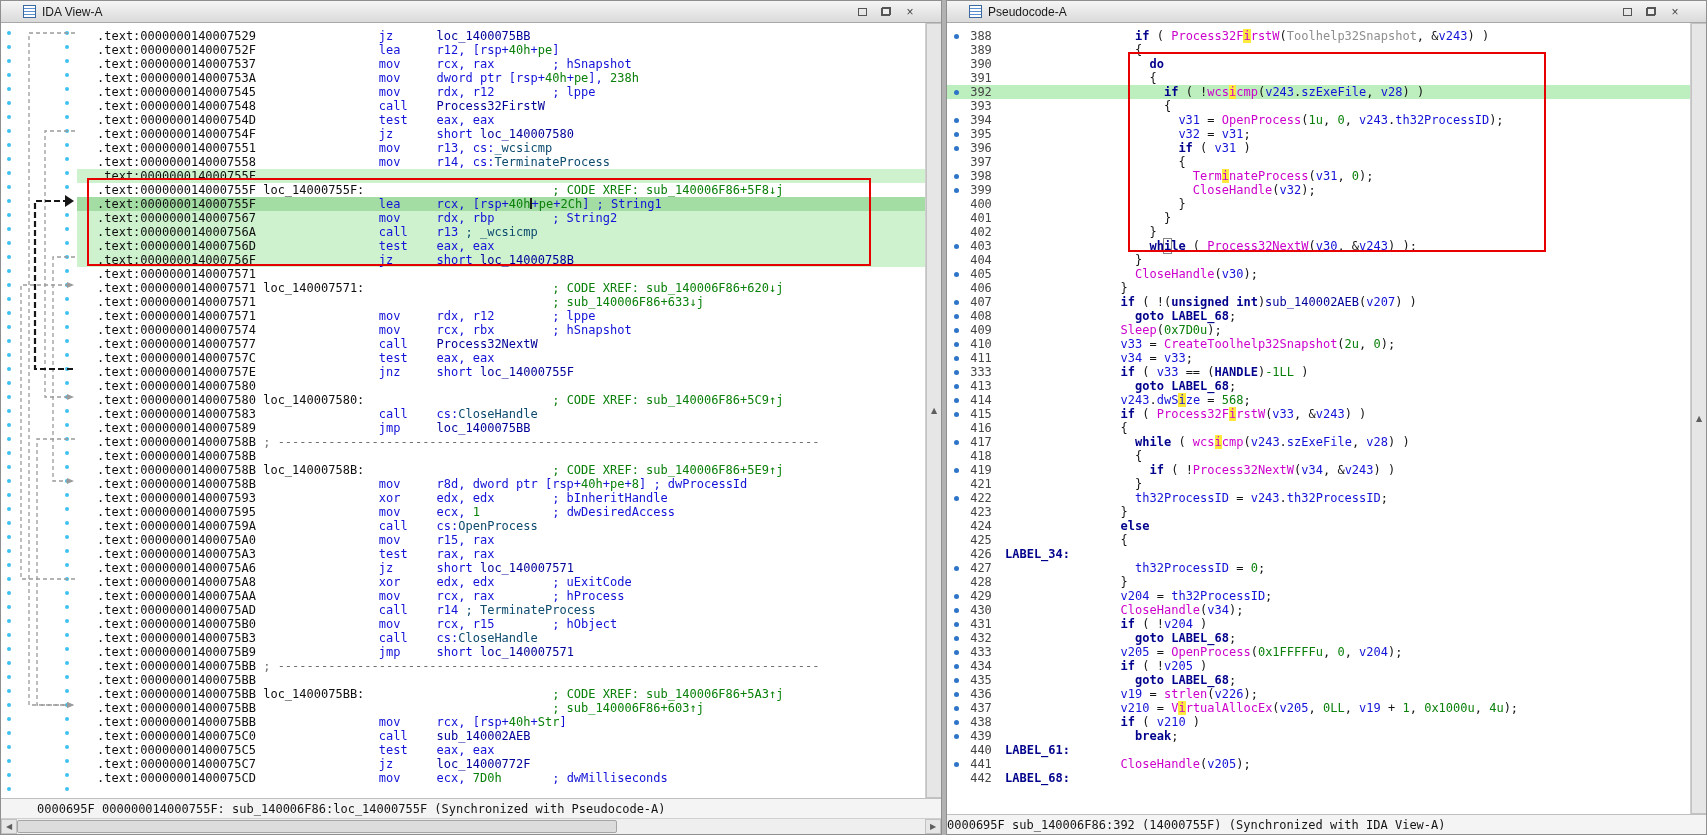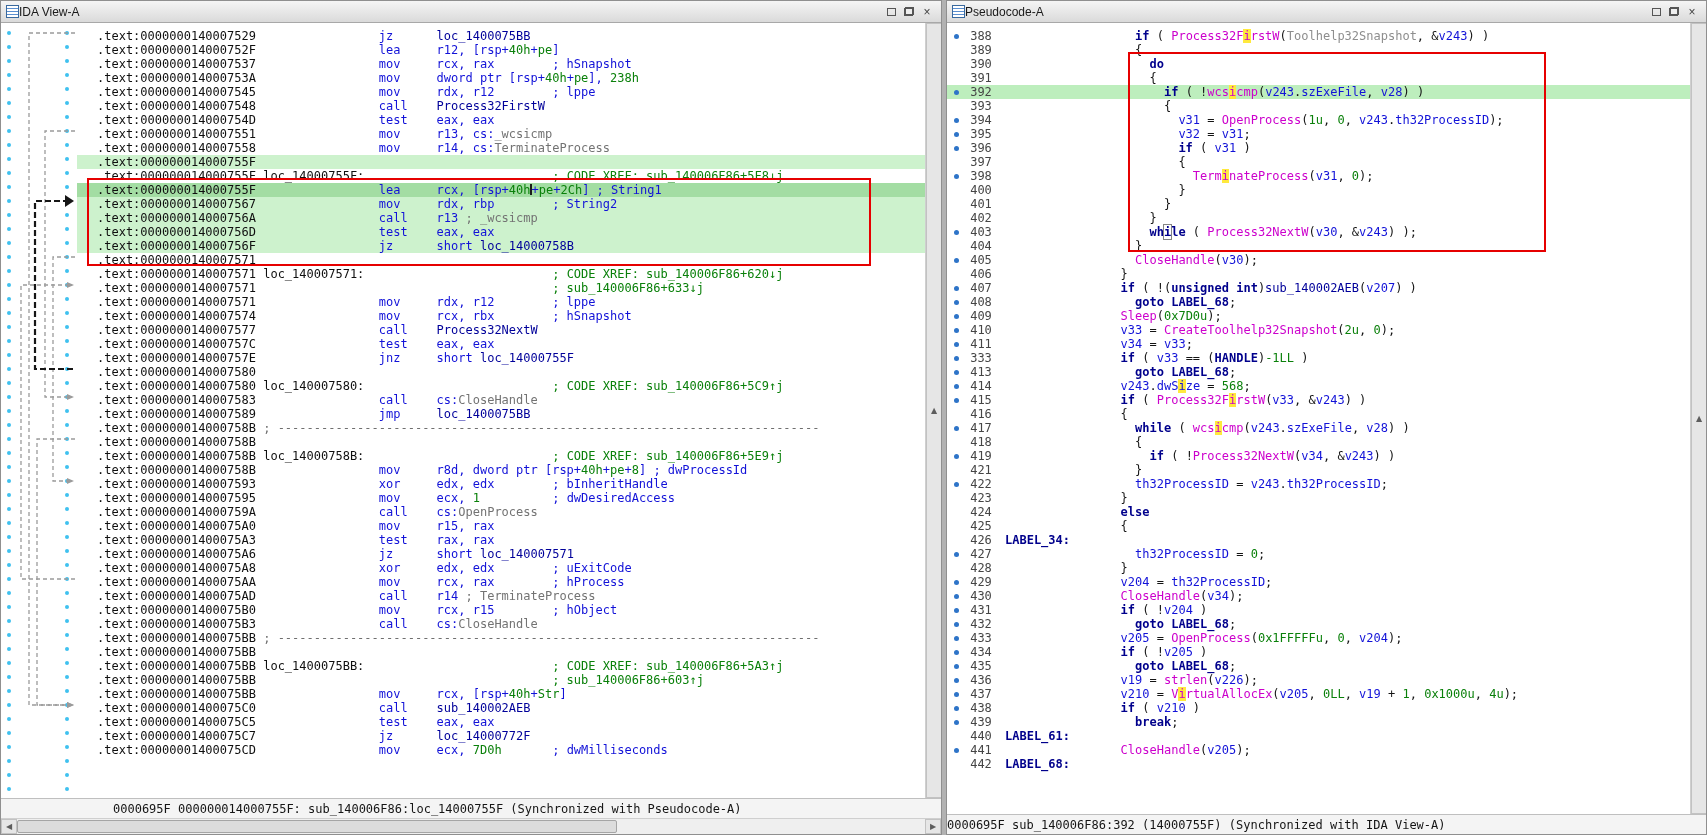--- a/index.html
+++ b/index.html
@@ -5,21 +5,21 @@
   *{margin:0;padding:0;box-sizing:border-box}
   html,body{width:1707px;height:835px;overflow:hidden;background:#bfbfbf;
     font-family:"DejaVu Sans Mono",monospace;font-size:12px;color:#111}
   .screen{display:flex;width:1707px;height:835px}
   .panel{background:#fff;border:1px solid #8f8f8f;display:flex;flex-direction:column;min-width:0}
   .panel.left{width:942px;flex:none}
   .panel.right{flex:1}
   .splitter{width:4px;background:#b2b2b2;flex:none}
   
   .titlebar{height:22px;flex:none;background:linear-gradient(#f5f5f5,#dadada);
-    border-bottom:1px solid #a8a8a8;display:flex;align-items:center;padding:0 5px;gap:0;
+    border-bottom:1px solid #a8a8a8;display:flex;align-items:center;padding:0 22px;gap:6px;
     font-family:"Liberation Sans",sans-serif;font-size:12px;color:#1a1a1a}
   .wicon{width:13px;height:13px;border:1px solid #39699e;flex:none;
     background:repeating-linear-gradient(to bottom,#ffffff 0 2px,#5b8fd0 2px 3px)}
   .wtitle{white-space:nowrap}
   .spacer{flex:1}
   .tbtn{width:18px;height:16px;display:flex;align-items:center;justify-content:center;
     color:#444;font-size:12px;cursor:default}
   .ico-max{width:9px;height:8px;border:1px solid #555;display:inline-block}
   .ico-float{position:relative;width:10px;height:9px;display:inline-block}
   .ico-float::before{content:"";position:absolute;left:0;bottom:0;width:7px;height:6px;border:1px solid #555;background:#eee}
@@ -36,40 +36,40 @@
   .prow{height:14px;display:flex;align-items:stretch;line-height:14px}
   .pdot{width:18px;flex:none;display:flex;align-items:center;justify-content:center}
   .pdot.on::after{content:"";width:5px;height:5px;border-radius:50%;background:#2e74c8}
   .pnum{width:32px;flex:none;text-align:center;color:#454545}
   .pcode{white-space:pre;padding-left:8px}
   
   .s-a{color:#0f0f0f}
   .s-i{color:#1212d8}
   .s-n{color:#00009a}
   .s-g{color:#0a800a}
-  .s-m{color:#737373}
+  .s-m{color:#0c4a6e}
   .s-c{color:#1212d8}
   .s-d{color:#6f6f6f}
   .s-l{color:#0f0f0f}
   .s-kw{color:#00008c;font-weight:bold}
   .s-var{color:#1212d8}
   .s-api{color:#cc00cc}
   .s-sub{color:#00009a}
   .s-num{color:#0a800a}
   .s-gry{color:#8e8e8e}
   .s-lbl{color:#00008c;font-weight:bold}
   .s-pun{color:#141414}
   .s-hl{background:#ffe93d}
   .s-box{outline:1px solid #848484}
   .s-caret{display:inline-block;width:0;border-left:2px solid #1c1c1c;height:11px;vertical-align:-1px;margin-left:-1px}
   .redbox{position:absolute;border:2px solid #e60000;pointer-events:none}
   
   .statusbar{height:20px;flex:none;background:#f4f4f4;border-top:1px solid #bfbfbf;
     display:flex;align-items:center;white-space:pre;color:#151515}
-  .statusbar.leftpad{padding-left:112px}
+  .statusbar.leftpad{padding-left:36px}
   .statusbar.rightpad{}
   .hscroll{height:16px;flex:none;background:#efefef;border-top:1px solid #cfcfcf;display:flex}
   .sbtn{width:16px;height:100%;flex:none;display:flex;align-items:center;justify-content:center;
     font-size:8px;color:#5d5d5d;background:#e6e6e6;border:1px solid #c2c2c2;font-family:"DejaVu Sans",sans-serif}
   .htrack{flex:1;position:relative}
   .hthumb{position:absolute;top:1px;bottom:1px;left:0;width:600px;background:#dcdcdc;border:1px solid #a5a5a5;border-radius:2px}
   .vscroll{width:16px;flex:none;background:#efefef;border-left:1px solid #cfcfcf;display:flex;flex-direction:column}
   .vtrack{flex:1;position:relative}
 </style>
 </head>
@@ -216,20 +216,21 @@
           <polygon points="64,172 73,178 64,184" fill="#161616"></polygon>
         </svg>
       <div class="listing" id="asm-listing">
           <div class="arow"><span class="s-a">.text:0000000140007529</span><span class="s-a">                 </span><span class="s-i">jz      </span><span class="s-n">loc_1400075BB</span></div>
           <div class="arow"><span class="s-a">.text:000000014000752F</span><span class="s-a">                 </span><span class="s-i">lea     </span><span class="s-i">r12, [rsp+</span><span class="s-g">40h</span><span class="s-i">+</span><span class="s-g">pe</span><span class="s-i">]</span></div>
           <div class="arow"><span class="s-a">.text:0000000140007537</span><span class="s-a">                 </span><span class="s-i">mov     </span><span class="s-i">rcx, rax</span><span class="s-a">        </span><span class="s-c">; hSnapshot</span></div>
           <div class="arow"><span class="s-a">.text:000000014000753A</span><span class="s-a">                 </span><span class="s-i">mov     </span><span class="s-i">dword ptr [rsp+</span><span class="s-g">40h</span><span class="s-i">+</span><span class="s-g">pe</span><span class="s-i">], </span><span class="s-g">238h</span></div>
           <div class="arow"><span class="s-a">.text:0000000140007545</span><span class="s-a">                 </span><span class="s-i">mov     </span><span class="s-i">rdx, r12</span><span class="s-a">        </span><span class="s-c">; lppe</span></div>
           <div class="arow"><span class="s-a">.text:0000000140007548</span><span class="s-a">                 </span><span class="s-i">call    </span><span class="s-n">Process32FirstW</span></div>
           <div class="arow"><span class="s-a">.text:000000014000754D</span><span class="s-a">                 </span><span class="s-i">test    </span><span class="s-i">eax, eax</span></div>
+          <div class="arow"><span class="s-a">.text:000000014000754F</span><span class="s-a">                 </span><span class="s-i">jz      </span><span class="s-i">short </span><span class="s-n">loc_140007580</span></div>
           <div class="arow"><span class="s-a">.text:0000000140007551</span><span class="s-a">                 </span><span class="s-i">mov     </span><span class="s-i">r13, cs:</span><span class="s-m">_wcsicmp</span></div>
           <div class="arow"><span class="s-a">.text:0000000140007558</span><span class="s-a">                 </span><span class="s-i">mov     </span><span class="s-i">r14, cs:</span><span class="s-m">TerminateProcess</span></div>
           <div class="arow bg-hl1"><span class="s-a">.text:000000014000755F</span></div>
           <div class="arow"><span class="s-a">.text:000000014000755F</span><span class="s-a"> </span><span class="s-l">loc_14000755F:</span><span class="s-a">                          </span><span class="s-g">; CODE XREF: sub_140006F86+5F8↓j</span></div>
           <div class="arow bg-hl2"><span class="s-a">.text:000000014000755F</span><span class="s-a">                 </span><span class="s-i">lea     </span><span class="s-i">rcx, [rsp+</span><span class="s-g">40h</span><span class="s-caret"></span><span class="s-i">+</span><span class="s-g">pe</span><span class="s-i">+</span><span class="s-g">2Ch</span><span class="s-i">]</span><span class="s-a"> </span><span class="s-c">; String1</span></div>
           <div class="arow bg-hl1"><span class="s-a">.text:0000000140007567</span><span class="s-a">                 </span><span class="s-i">mov     </span><span class="s-i">rdx, rbp</span><span class="s-a">        </span><span class="s-c">; String2</span></div>
           <div class="arow bg-hl1"><span class="s-a">.text:000000014000756A</span><span class="s-a">                 </span><span class="s-i">call    </span><span class="s-i">r13</span><span class="s-a"> </span><span class="s-m">; _wcsicmp</span></div>
           <div class="arow bg-hl1"><span class="s-a">.text:000000014000756D</span><span class="s-a">                 </span><span class="s-i">test    </span><span class="s-i">eax, eax</span></div>
           <div class="arow bg-hl1"><span class="s-a">.text:000000014000756F</span><span class="s-a">                 </span><span class="s-i">jz      </span><span class="s-i">short </span><span class="s-n">loc_14000758B</span></div>
           <div class="arow"><span class="s-a">.text:0000000140007571</span></div>
@@ -252,20 +253,21 @@
           <div class="arow"><span class="s-a">.text:0000000140007595</span><span class="s-a">                 </span><span class="s-i">mov     </span><span class="s-i">ecx, </span><span class="s-g">1</span><span class="s-a">          </span><span class="s-c">; dwDesiredAccess</span></div>
           <div class="arow"><span class="s-a">.text:000000014000759A</span><span class="s-a">                 </span><span class="s-i">call    </span><span class="s-i">cs:</span><span class="s-m">OpenProcess</span></div>
           <div class="arow"><span class="s-a">.text:00000001400075A0</span><span class="s-a">                 </span><span class="s-i">mov     </span><span class="s-i">r15, rax</span></div>
           <div class="arow"><span class="s-a">.text:00000001400075A3</span><span class="s-a">                 </span><span class="s-i">test    </span><span class="s-i">rax, rax</span></div>
           <div class="arow"><span class="s-a">.text:00000001400075A6</span><span class="s-a">                 </span><span class="s-i">jz      </span><span class="s-i">short </span><span class="s-n">loc_140007571</span></div>
           <div class="arow"><span class="s-a">.text:00000001400075A8</span><span class="s-a">                 </span><span class="s-i">xor     </span><span class="s-i">edx, edx</span><span class="s-a">        </span><span class="s-c">; uExitCode</span></div>
           <div class="arow"><span class="s-a">.text:00000001400075AA</span><span class="s-a">                 </span><span class="s-i">mov     </span><span class="s-i">rcx, rax</span><span class="s-a">        </span><span class="s-c">; hProcess</span></div>
           <div class="arow"><span class="s-a">.text:00000001400075AD</span><span class="s-a">                 </span><span class="s-i">call    </span><span class="s-i">r14</span><span class="s-a"> </span><span class="s-m">; TerminateProcess</span></div>
           <div class="arow"><span class="s-a">.text:00000001400075B0</span><span class="s-a">                 </span><span class="s-i">mov     </span><span class="s-i">rcx, r15</span><span class="s-a">        </span><span class="s-c">; hObject</span></div>
           <div class="arow"><span class="s-a">.text:00000001400075B3</span><span class="s-a">                 </span><span class="s-i">call    </span><span class="s-i">cs:</span><span class="s-m">CloseHandle</span></div>
+          <div class="arow"><span class="s-a">.text:00000001400075B9</span><span class="s-a">                 </span><span class="s-i">jmp     </span><span class="s-i">short </span><span class="s-n">loc_140007571</span></div>
           <div class="arow"><span class="s-a">.text:00000001400075BB</span><span class="s-a"> </span><span class="s-d">; ---------------------------------------------------------------------------</span></div>
           <div class="arow"><span class="s-a">.text:00000001400075BB</span></div>
           <div class="arow"><span class="s-a">.text:00000001400075BB</span><span class="s-a"> </span><span class="s-l">loc_1400075BB:</span><span class="s-a">                          </span><span class="s-g">; CODE XREF: sub_140006F86+5A3↑j</span></div>
           <div class="arow"><span class="s-a">.text:00000001400075BB</span><span class="s-a">                                         </span><span class="s-g">; sub_140006F86+603↑j</span></div>
           <div class="arow"><span class="s-a">.text:00000001400075BB</span><span class="s-a">                 </span><span class="s-i">mov     </span><span class="s-i">rcx, [rsp+</span><span class="s-g">40h</span><span class="s-i">+</span><span class="s-g">Str</span><span class="s-i">]</span></div>
           <div class="arow"><span class="s-a">.text:00000001400075C0</span><span class="s-a">                 </span><span class="s-i">call    </span><span class="s-n">sub_140002AEB</span></div>
           <div class="arow"><span class="s-a">.text:00000001400075C5</span><span class="s-a">                 </span><span class="s-i">test    </span><span class="s-i">eax, eax</span></div>
           <div class="arow"><span class="s-a">.text:00000001400075C7</span><span class="s-a">                 </span><span class="s-i">jz      </span><span class="s-n">loc_14000772F</span></div>
           <div class="arow"><span class="s-a">.text:00000001400075CD</span><span class="s-a">                 </span><span class="s-i">mov     </span><span class="s-i">ecx, </span><span class="s-g">7D0h</span><span class="s-a">       </span><span class="s-c">; dwMilliseconds</span></div>
           <div class="redbox" style="top: 155px; height: 88px; left: 10px; width: 784px;"></div>
@@ -354,20 +356,25 @@
             <span class="pdot"></span>
             <span class="pnum">397</span>
             <span class="pcode"><span class="s-pun">                        </span><span class="s-pun">{</span></span>
           </div>
           <div class="prow">
             <span class="pdot on"></span>
             <span class="pnum">398</span>
             <span class="pcode"><span class="s-pun">                          </span><span class="s-api">Term</span><span class="s-api s-hl">i</span><span class="s-api">nateProcess</span><span class="s-pun">(</span><span class="s-var">v31</span><span class="s-pun">, </span><span class="s-num">0</span><span class="s-pun">);</span></span>
           </div>
           <div class="prow">
+            <span class="pdot on"></span>
+            <span class="pnum">399</span>
+            <span class="pcode"><span class="s-pun">                          </span><span class="s-api">CloseHandle</span><span class="s-pun">(</span><span class="s-var">v32</span><span class="s-pun">);</span></span>
+          </div>
+          <div class="prow">
             <span class="pdot"></span>
             <span class="pnum">400</span>
             <span class="pcode"><span class="s-pun">                        </span><span class="s-pun">}</span></span>
           </div>
           <div class="prow">
             <span class="pdot"></span>
             <span class="pnum">401</span>
             <span class="pcode"><span class="s-pun">                      </span><span class="s-pun">}</span></span>
           </div>
           <div class="prow">

